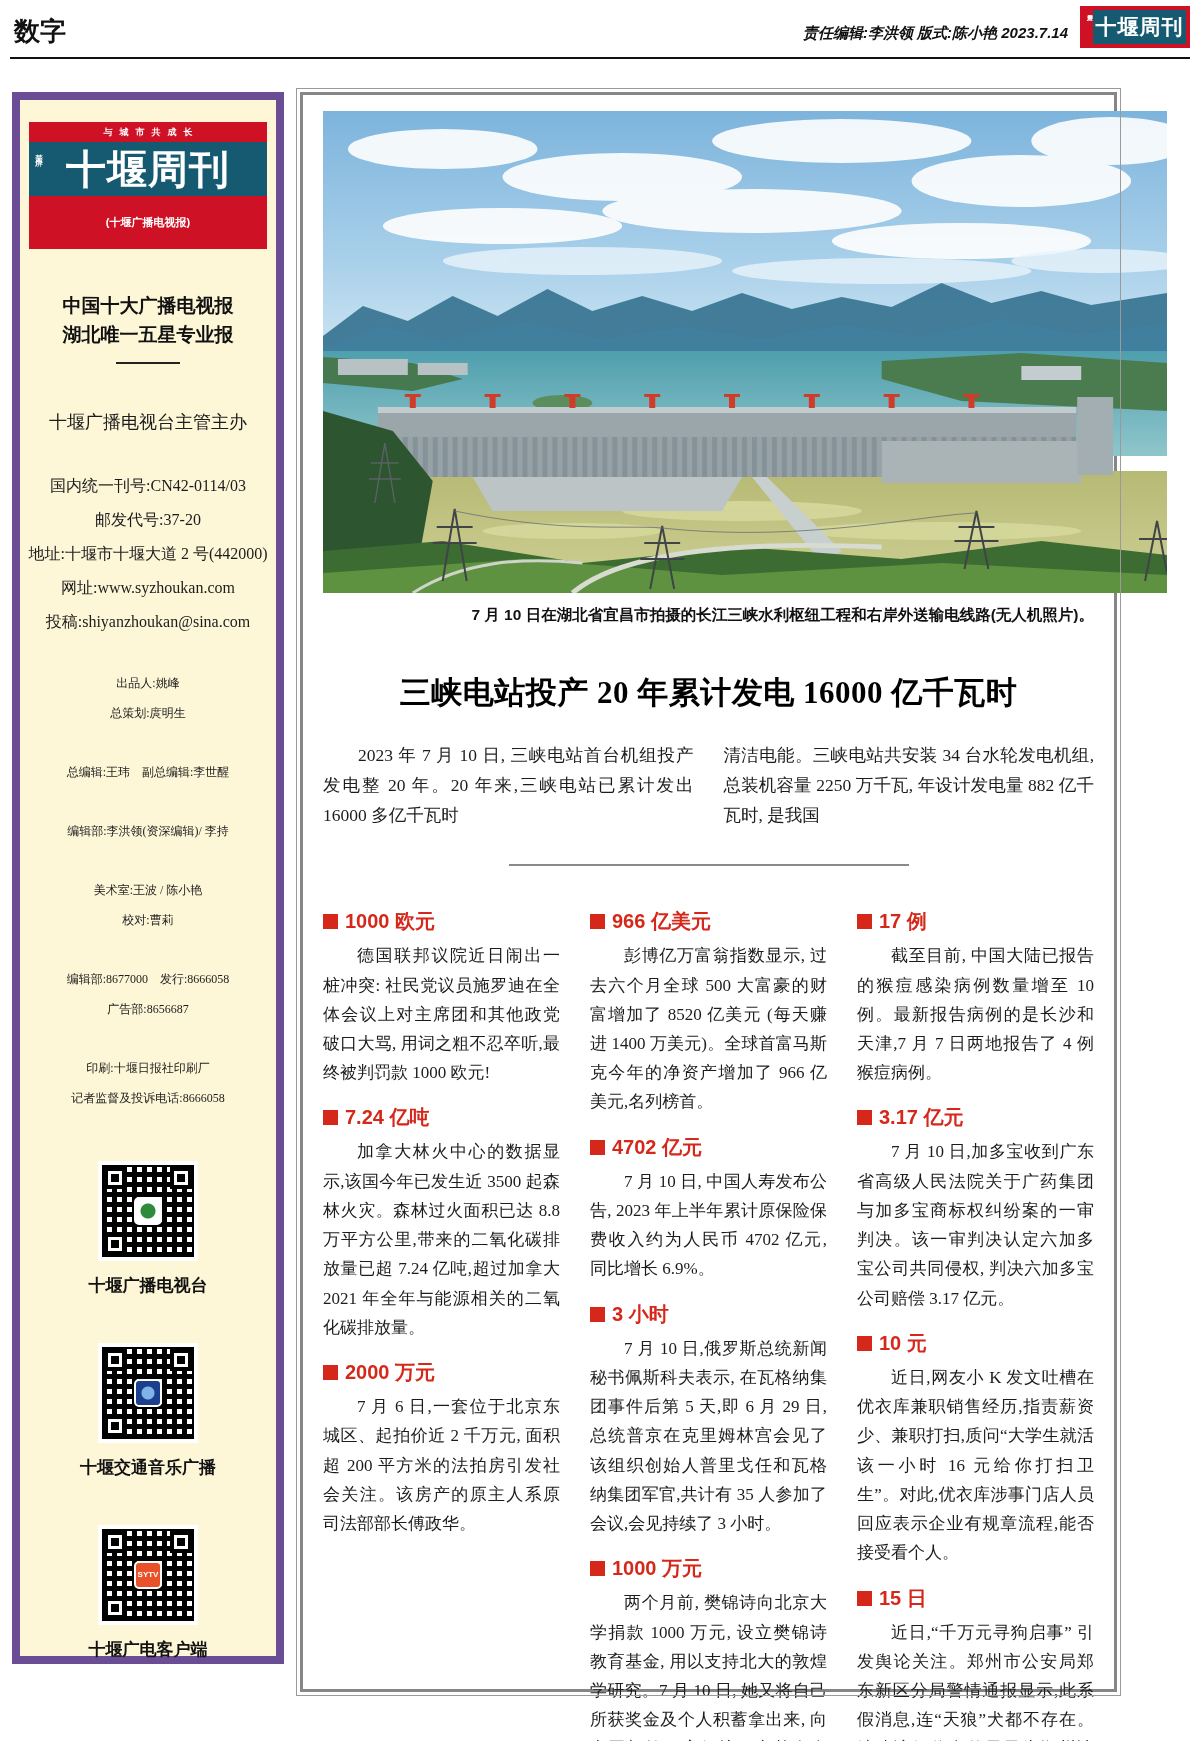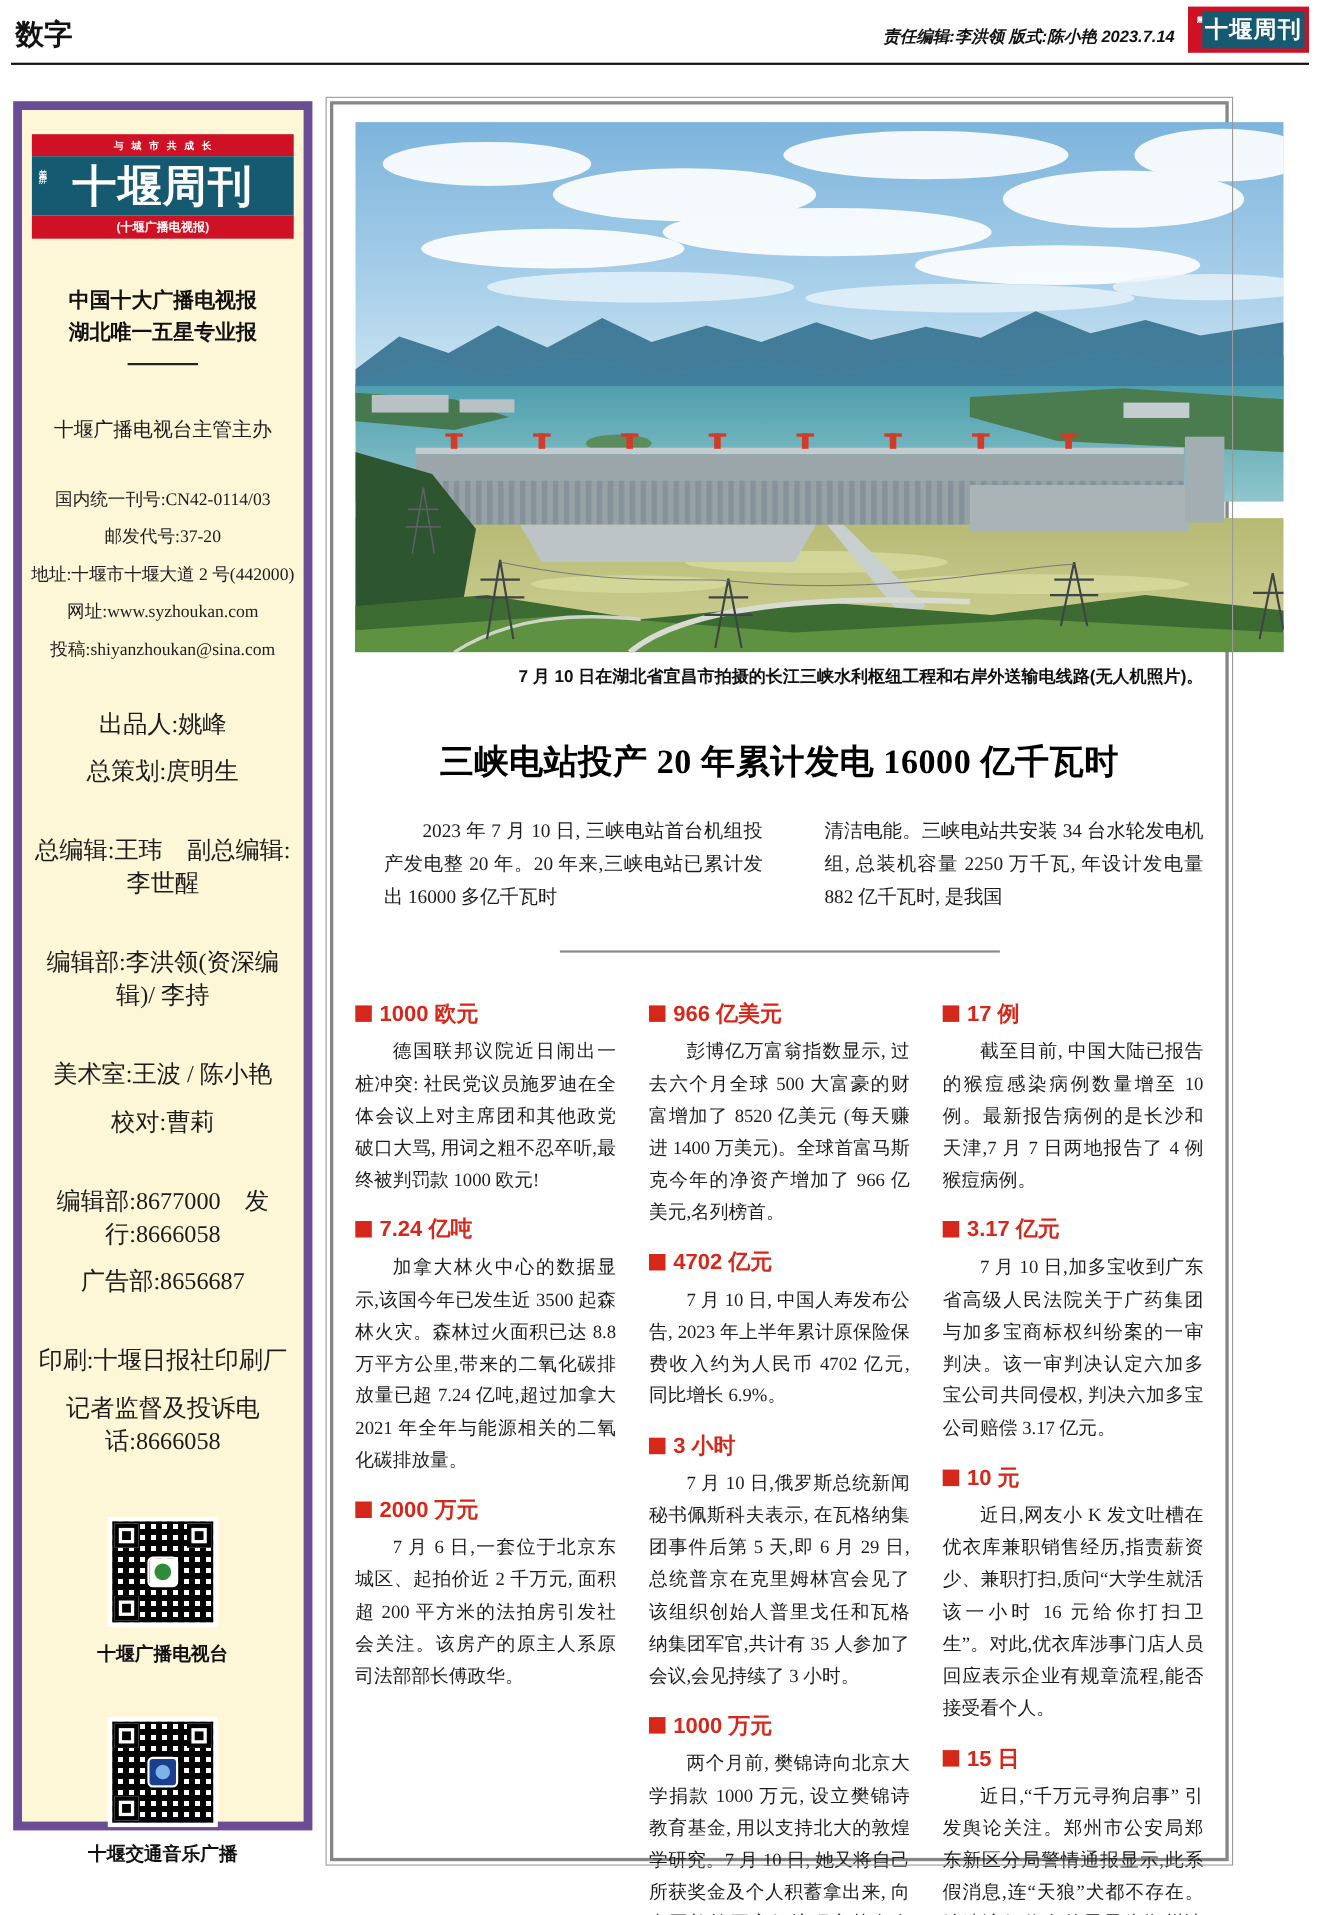--- a/index.html
+++ b/index.html
@@ -69,33 +69,33 @@
     position: absolute; left: 3px; top: 5px;
     color: #fff; font-size: 8px; letter-spacing: 2px;
     writing-mode: vertical-rl; text-orientation: upright;
   }
   .mast-title {
     color: #fff; font-weight: bold; font-size: 40px; letter-spacing: 1px;
   }
   .mast-bottom {
     background: #cf1126; color: #fff;
     font-family: "Liberation Sans", "DejaVu Sans", sans-serif;
-    font-size: 11px; font-weight: bold; padding: 3px 0;
+    font-size: 11px; font-weight: bold; padding: 19px 0;
   }
   .honors {
     margin-top: 42px;
     font-family: "Liberation Sans", "DejaVu Sans", sans-serif;
     font-weight: bold; font-size: 19px; line-height: 1.55; color: #111;
   }
   .honors-rule { width: 64px; border-top: 2px solid #222; margin: 12px auto 0; }
   .s-org { margin-top: 46px; font-size: 18px; }
   .s-block { margin-top: 42px; }
   .s-line { font-size: 16px; margin-top: 13px; }
   .s-line:first-child { margin-top: 0; }
-  .s-block.tight .s-line { font-size: 22px; }
+  .s-block.tight .s-line { font-size: 12px; }
   .qr-section { margin-top: 54px; }
   .qr-group { margin-bottom: 46px; }
   .qr {
     width: 100px; height: 100px; margin: 0 auto; position: relative;
     border: 4px solid #fff;
     background-image:
       repeating-linear-gradient(90deg, #000 0 5px, transparent 5px 10px),
       repeating-linear-gradient(0deg, #000 0 5px, #fff 5px 10px);
   }
   .finder { position: absolute; width: 22px; height: 22px; background: #fff; border: 4px solid #000; }
@@ -130,21 +130,21 @@
     margin-top: 12px; text-align: right;
     font-family: "Liberation Sans", "DejaVu Sans", sans-serif;
     font-weight: bold; font-size: 15.5px; color: #111;
   }
   .headline {
     margin-top: 46px; text-align: center;
     font-size: 31px; font-weight: bold; color: #000; letter-spacing: 0.5px;
   }
   .intro { margin-top: 26px; display: flex; gap: 30px; }
   .intro-col {
-    flex: 1; font-size: 17.5px; line-height: 1.72; text-align: justify; margin-left: 26px;
+    flex: 1; font-size: 17.5px; line-height: 1.72; text-align: justify;
   }
   .intro-col.first { text-indent: 2em; }
   .mid-rule { width: 400px; border-top: 2px solid #8a8a8a; margin: 34px auto 0; }
   .briefs { margin-top: 42px; display: flex; gap: 30px; }
   .bcol { flex: 1; }
   .brief { margin-bottom: 17px; }
   .brief-title {
     display: flex; align-items: center;
     font-family: "Liberation Sans", "DejaVu Sans", sans-serif;
     font-weight: bold; font-size: 20px; color: #d5281b;

